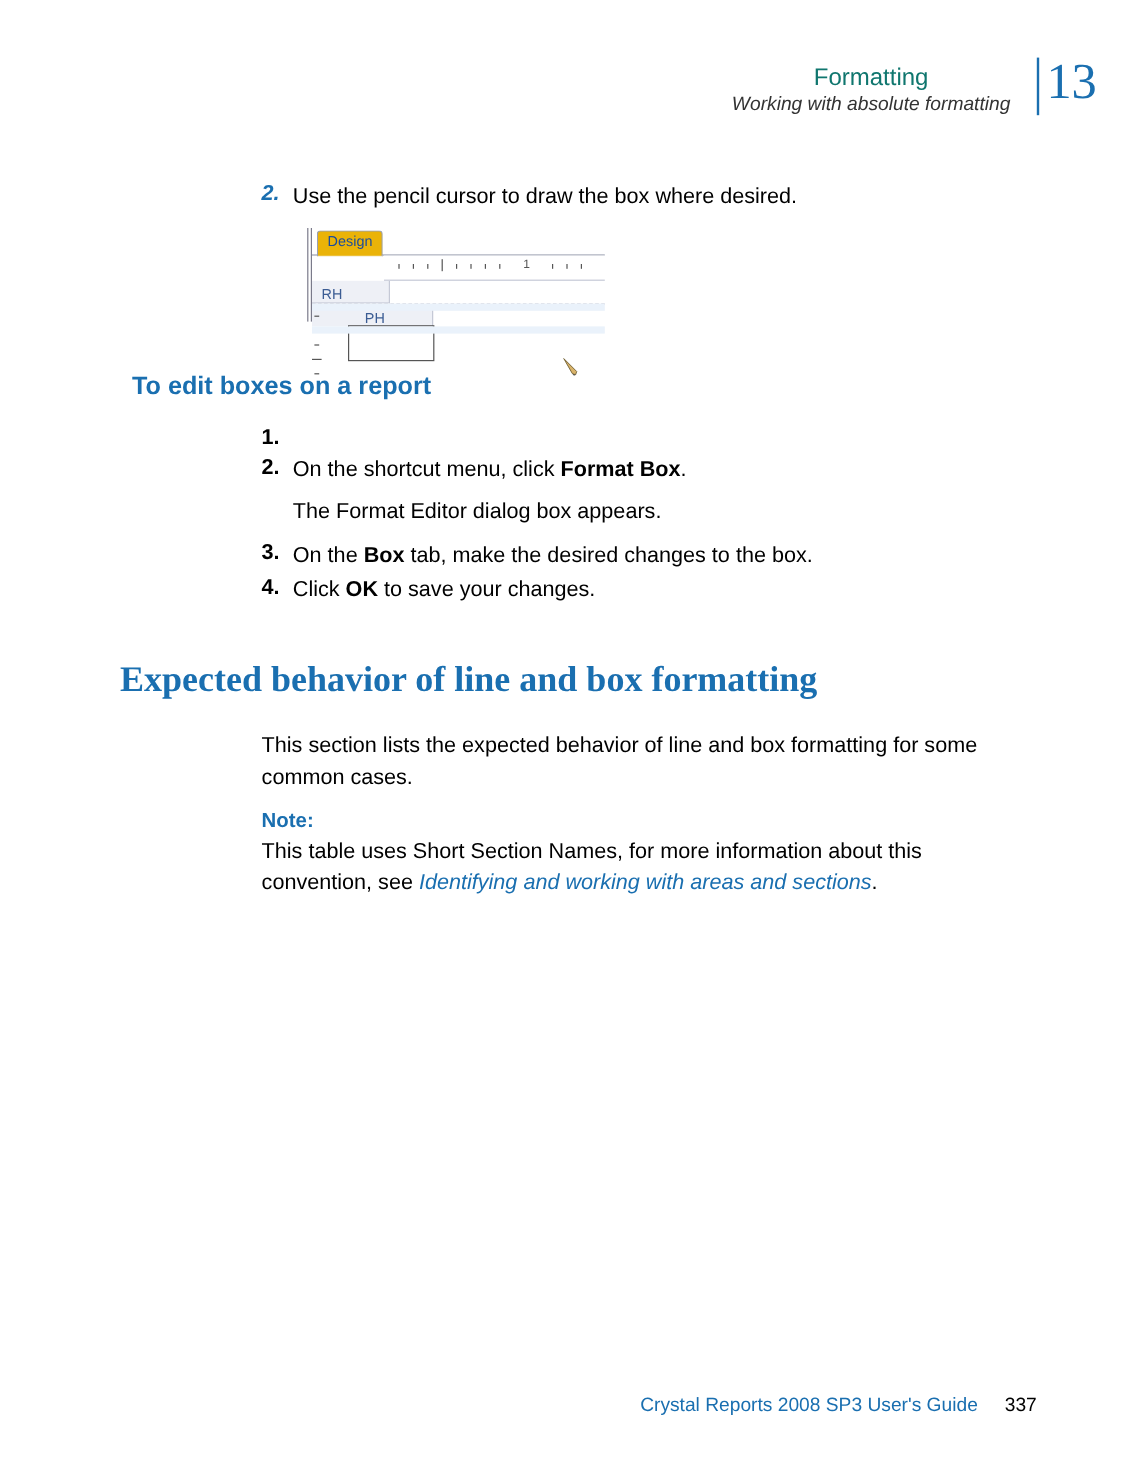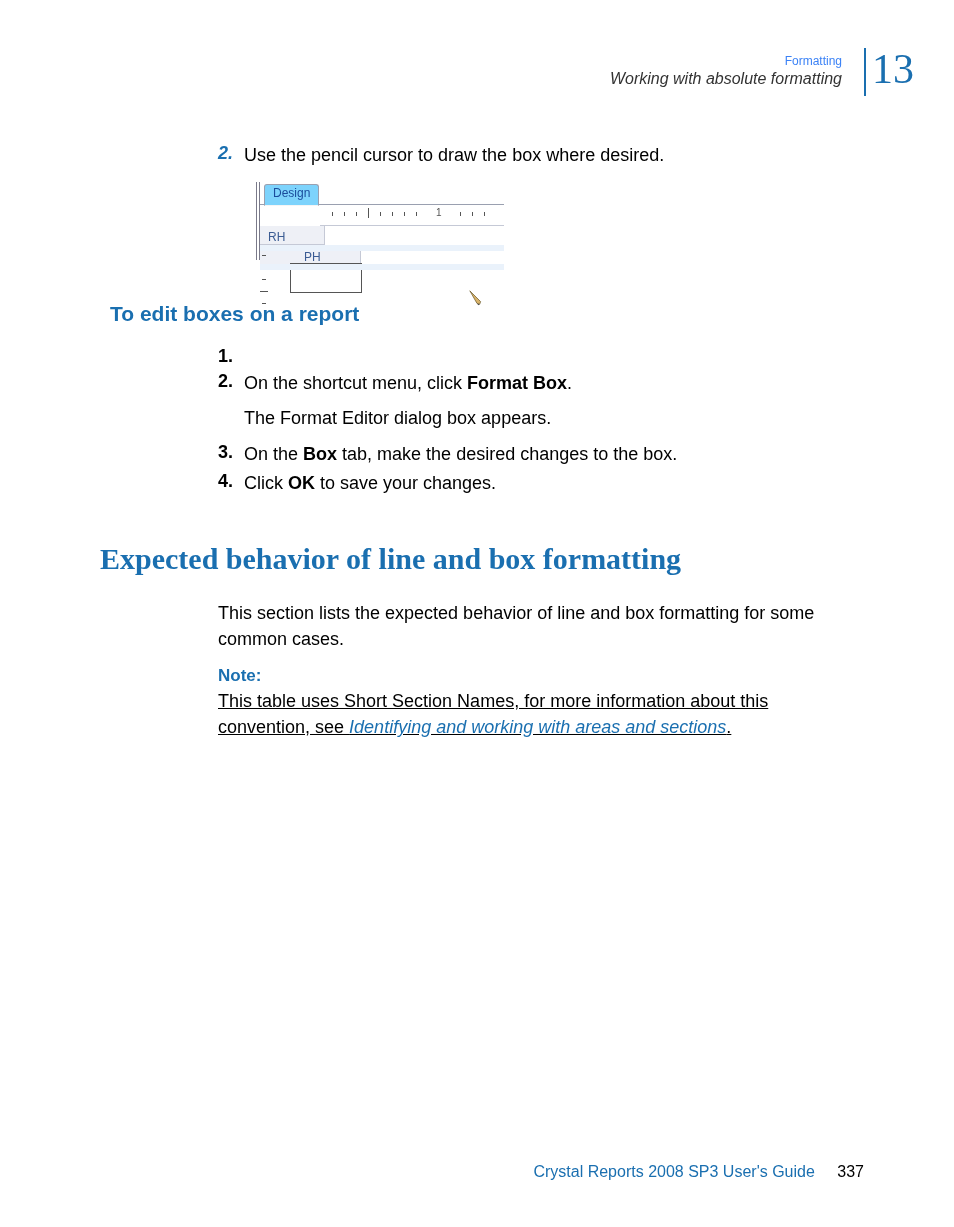--- a/index.html
+++ b/index.html
@@ -10,22 +10,23 @@
     font-family: Arial, Helvetica, sans-serif;
     font-size: 18px;
     color: #000;
     position: relative;
   }
   .header {
     text-align: right;
     padding: 50px 40px 0 0;
   }
   .header-line1 {
-    font-size: 12px;
-    color: #3b82f6;
+    font-size: 20px;
+    color: #0f766e;
+    text-align: center;
   }
   .header-line2 {
     font-size: 16px;
     font-style: italic;
     color: #333;
     margin-top: 2px;
   }
   .chapter-badge {
     position: absolute;
     right: 40px;
@@ -93,21 +94,21 @@
     left: 4px; top: 2px;
     height: 19px;
     padding: 1px 8px 0 8px;
     font-family: Tahoma, Arial, sans-serif;
     font-size: 12px;
     color: #1b4c9c;
     border: 1px solid #9aa0b0;
     border-bottom: 1px solid #f5f5f5;
     border-top-left-radius: 3px;
     border-top-right-radius: 3px;
-    background: #7dd3fc;
+    background: #eab308;
   }
   .ruler {
     height: 20px;
     margin-left: 60px;
     border-bottom: 1px solid #c5c9d6;
     font-family: Arial; font-size:10px; color:#555;
     position: relative;
     background:#fff;
   }
   .ruler-tick { position:absolute; top:7px; width:1px; height:4px; background:#555;}
@@ -284,21 +285,21 @@
     <div class="step-text">
       <span>Click </span><b>OK</b><span> to save your changes.</span>
     </div>
   </div>
 
   <div class="h1-serif">Expected behavior of line and box formatting</div>
 
   <div class="body-p">This section lists the expected behavior of line and box formatting for some common cases.</div>
 
   <div class="note-label">Note:</div>
-  <div class="body-p" style="margin-top:0;text-decoration:underline;">
+  <div class="body-p" style="margin-top:0;">
     <span>This table uses Short Section Names, for more information about this convention, see </span><span class="link-style">Identifying and working with areas and sections</span><span>.</span>
   </div>
 
 </div>
 
 <div class="footer">
   <span class="guide">Crystal Reports 2008 SP3 User's Guide</span>
   <span class="pg">337</span>
 </div>
 

